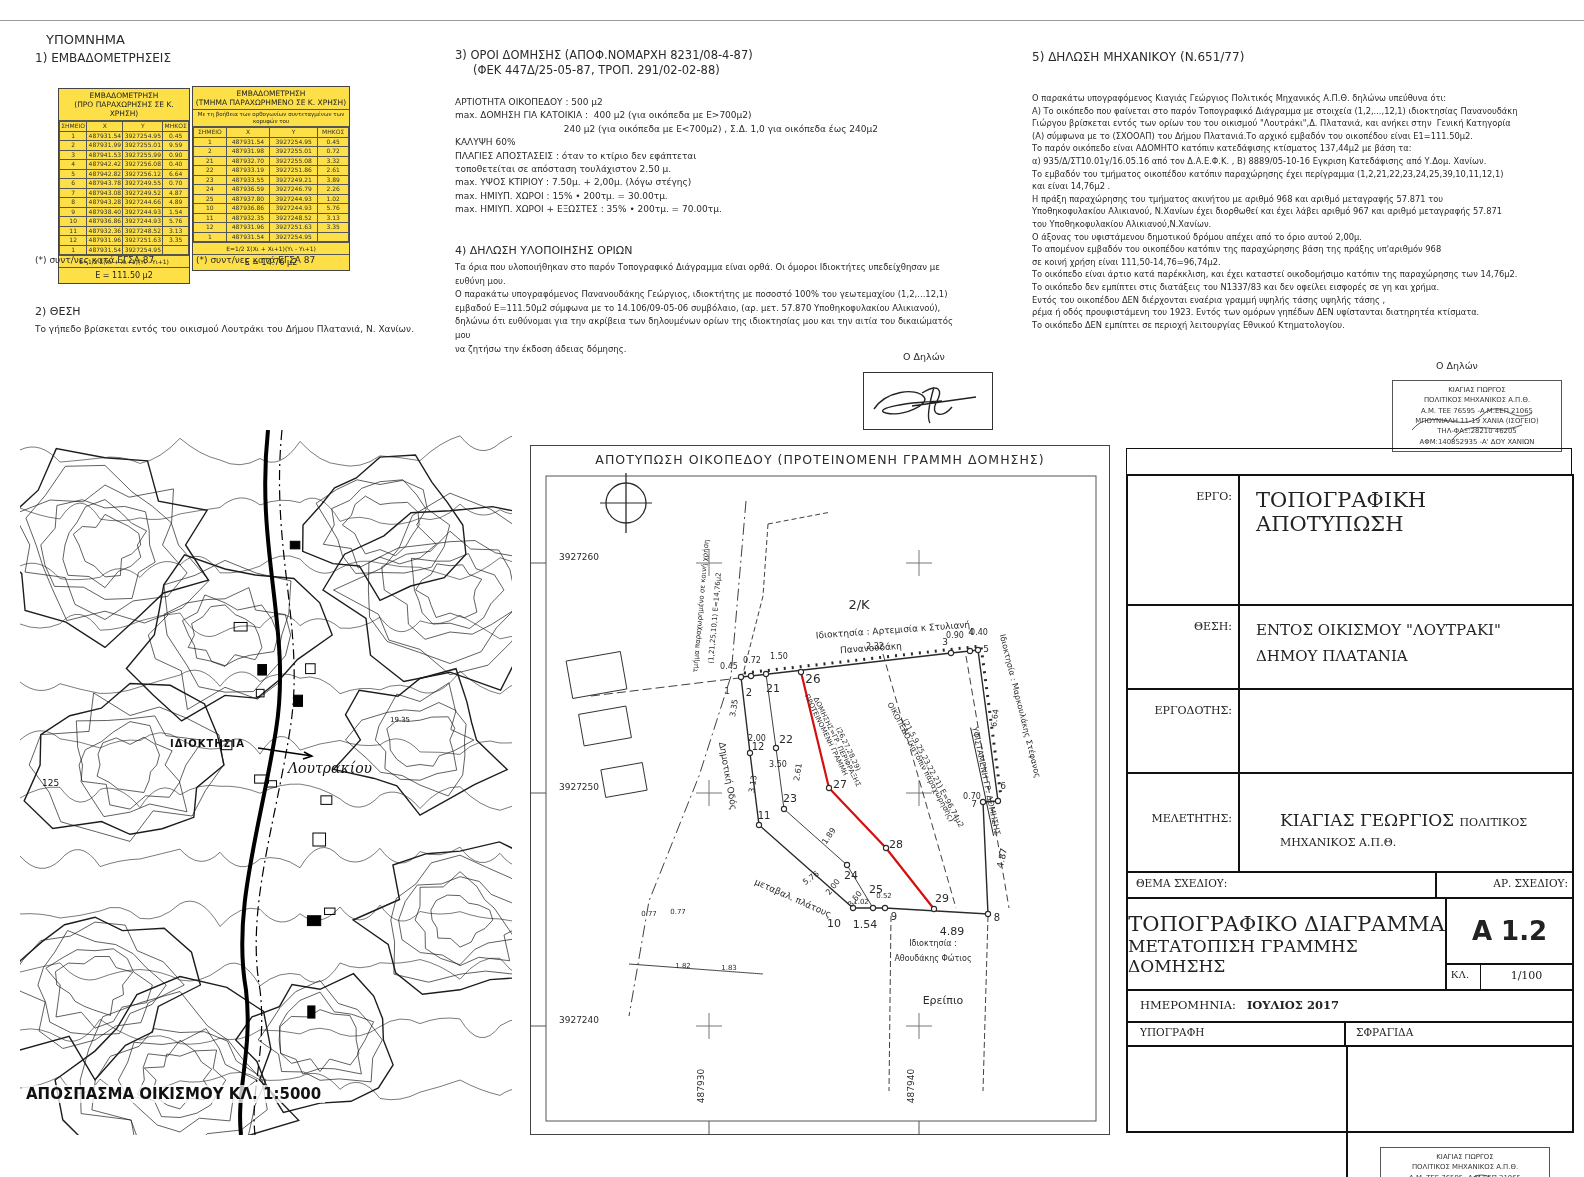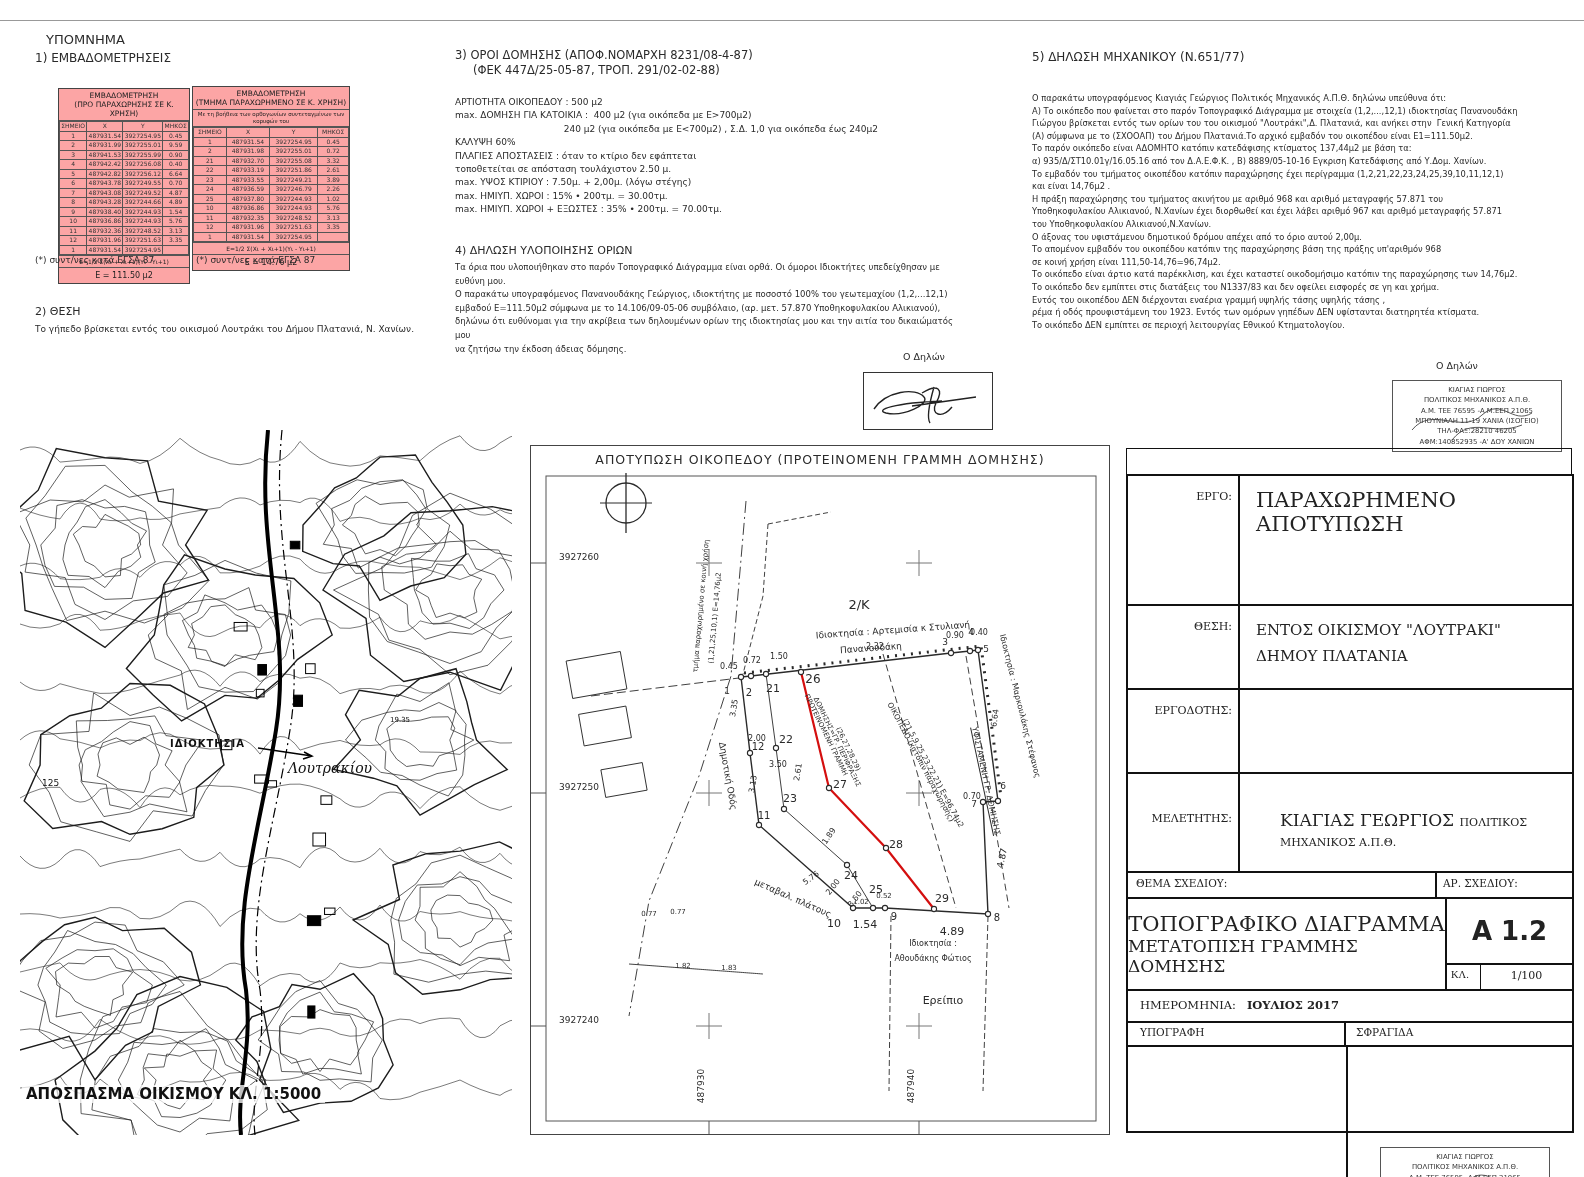--- a/index.html
+++ b/index.html
@@ -4,21 +4,21 @@
 <style>
   html,body{margin:0;padding:0;background:#fff;}
   #sheet{position:relative;width:1584px;height:1177px;background:#fff;overflow:hidden;
          font-family:"DejaVu Sans",sans-serif;color:#222;}
   .abs{position:absolute;}
   .t{position:absolute;white-space:pre-wrap;color:#2a2a2a;}
   .lines{position:absolute;white-space:pre-wrap;color:#2a2a2a;}
   
   table.surv{border-collapse:collapse;width:100%;font-size:6px;color:#333;}
   table.surv td,table.surv th{border:1px solid #555;padding:0 1px;text-align:center;font-weight:normal;line-height:8.5px;}
-  .tblwrap{position:absolute;border:1.5px solid #444;background:#fca5a5;}
+  .tblwrap{position:absolute;border:1.5px solid #444;background:#fde047;}
   .tbltitle{font-size:7.5px;text-align:center;line-height:9px;padding:2px 1px;border-bottom:1px solid #555;}
   .tblsub{font-size:5.5px;text-align:center;line-height:7px;padding:1px;border-bottom:1px solid #555;}
   .tblfoot{font-size:6px;text-align:center;border-top:1px solid #555;padding:2px 0;}
   .tblarea{font-size:8px;text-align:center;border-top:1px solid #555;padding:3px 0;}
   
   #titleblock{position:absolute;left:1120px;top:448px;width:457px;height:687px;}
   #tb-main{position:absolute;left:6px;top:26px;width:444px;height:655px;border:2px solid #111;}
   .tb-row{position:relative;border-bottom:2px solid #111;display:flex;}
   .tb-label{width:112px;border-right:2px solid #111;display:flex;align-items:flex-start;justify-content:flex-end;
             padding:14px 6px 0 0;box-sizing:border-box;font-family:"DejaVu Serif",serif;font-size:11px;}
@@ -474,42 +474,42 @@
         <span class="plan-lab" style="left: 170px; top: 640px; font-size: 9px; transform: translate(-50%, -50%) rotate(-90deg);">487930</span>
         <span class="plan-lab" style="left: 380px; top: 640px; font-size: 9px; transform: translate(-50%, -50%) rotate(-90deg);">487940</span>
       </div>
   </div>
 
   <div id="titleblock">
     <div class="abs" style="left:6px;top:0;width:444px;height:26px;border:1px solid #111;border-bottom:none;"></div>
     <div id="tb-main">
       <div class="tb-row" style="height:128px;">
         <div class="tb-label">ΕΡΓΟ:</div>
-        <div class="tb-value" style="font-size:21px;">ΠΑΡΑΧΩΡΗΜΕΝΟ ΑΠΟΤΥΠΩΣΗ</div>
+        <div class="tb-value" style="font-size:21px;">ΤΟΠΟΓΡΑΦΙΚΗ ΑΠΟΤΥΠΩΣΗ</div>
       </div>
       <div class="tb-row" style="height:82px;">
         <div class="tb-label">ΘΕΣΗ:</div>
         <div class="tb-value" style="font-size:15px;line-height:1.7;">
           <span>ΕΝΤΟΣ ΟΙΚΙΣΜΟΥ "ΛΟΥΤΡΑΚΙ"</span><br>
           <span>ΔΗΜΟΥ ΠΛΑΤΑΝΙΑ</span>
         </div>
       </div>
       <div class="tb-row" style="height:82px;">
         <div class="tb-label">ΕΡΓΟΔΟΤΗΣ:</div>
       </div>
       <div class="tb-row" style="height:97px;gap:24px;">
         <div class="tb-label" style="padding-top:38px;">ΜΕΛΕΤΗΤΗΣ:</div>
         <div class="tb-value" style="font-size:17px;padding-top:36px;">
           <span>ΚΙΑΓΙΑΣ ΓΕΩΡΓΙΟΣ</span>
           <span style="font-size:11px;">ΠΟΛΙΤΙΚΟΣ ΜΗΧΑΝΙΚΟΣ Α.Π.Θ.</span>
         </div>
       </div>
       <div class="tb-row" style="height:24px;">
         <div style="flex:1;font-family:'DejaVu Serif',serif;font-size:10.5px;padding:4px 0 0 8px;border-right:2px solid #111;">ΘΕΜΑ ΣΧΕΔΙΟΥ:</div>
-        <div style="width:125px;font-family:'DejaVu Serif',serif;font-size:10.5px;padding:4px 4px 0 6px;text-align:left;">ΑΡ. ΣΧΕΔΙΟΥ:</div>
+        <div style="width:125px;font-family:'DejaVu Serif',serif;font-size:10.5px;padding:4px 4px 0 6px;text-align:right;">ΑΡ. ΣΧΕΔΙΟΥ:</div>
       </div>
       <div class="tb-row" style="height:90px;">
         <div style="flex:1;border-right:2px solid #111;display:flex;flex-direction:column;align-items:center;justify-content:center;font-family:'DejaVu Serif',serif;">
           <div style="font-size:21px;">ΤΟΠΟΓΡΑΦΙΚΟ ΔΙΑΓΡΑΜΜΑ</div>
           <div style="font-size:17px;">ΜΕΤΑΤΟΠΙΣΗ ΓΡΑΜΜΗΣ ΔΟΜΗΣΗΣ</div>
         </div>
         <div style="width:125px;display:flex;flex-direction:column;">
           <div style="flex:1;display:flex;align-items:center;justify-content:center;font-size:26px;font-weight:bold;">Α 1.2</div>
           <div style="height:24px;border-top:2px solid #111;display:flex;">
             <div style="width:34px;border-right:1px solid #111;font-family:Liberation Serif, serif;font-size:10.5px;padding:4px 4px 0 4px;box-sizing:border-box;">ΚΛ.</div>

